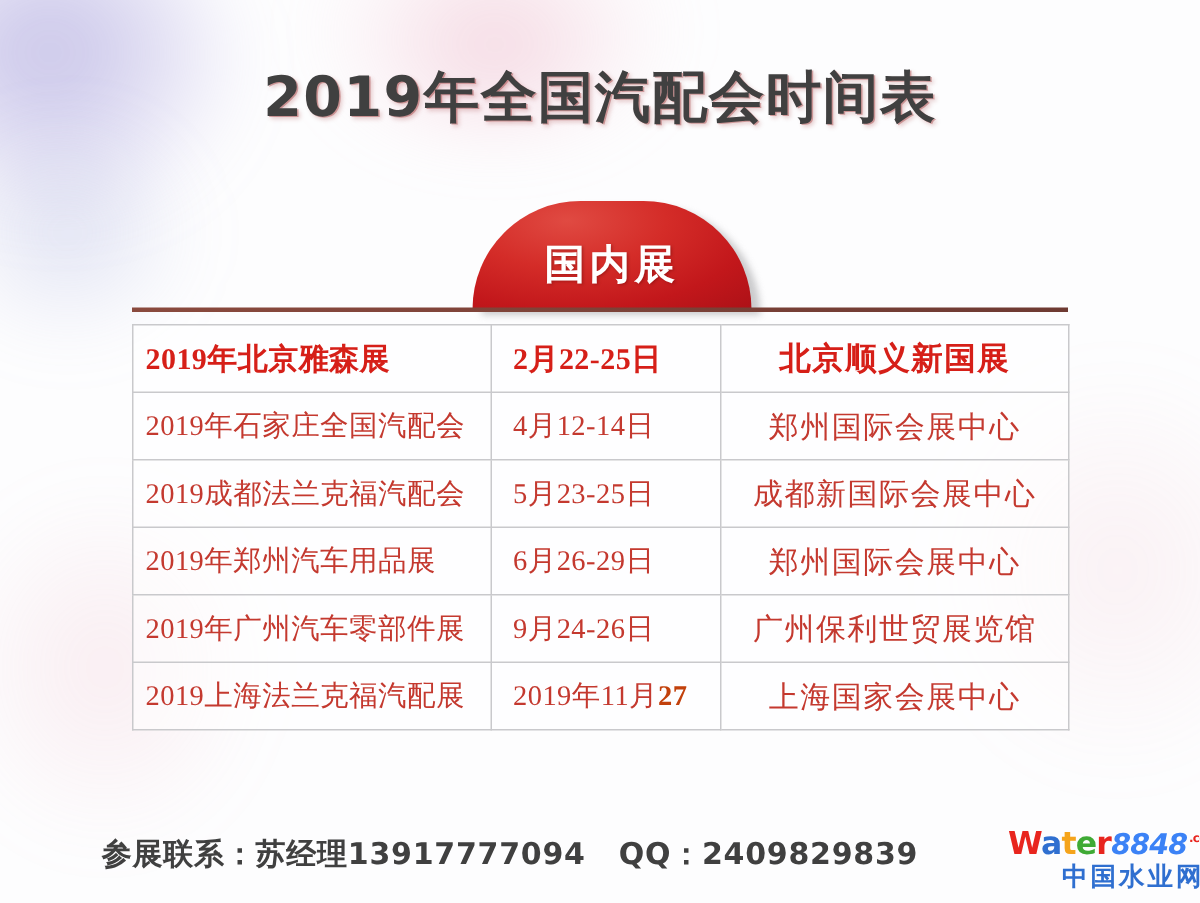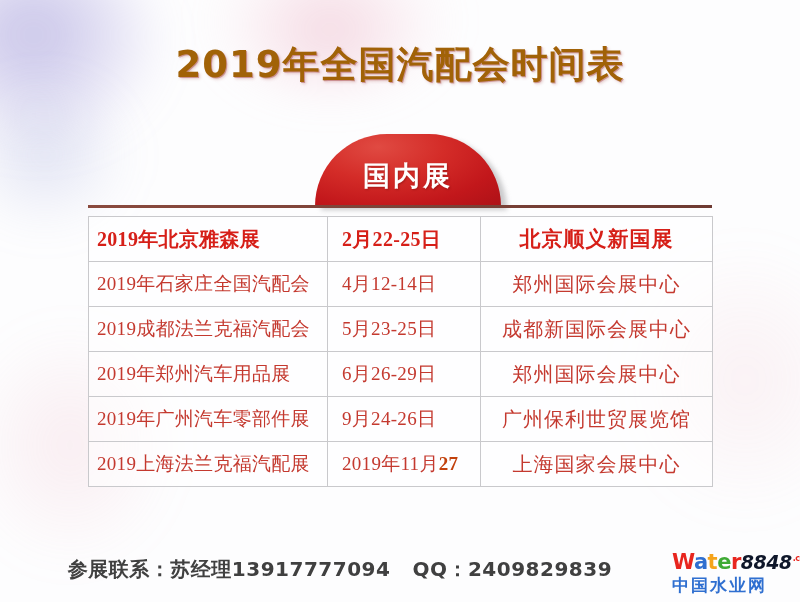--- a/index.html
+++ b/index.html
@@ -40,21 +40,21 @@
   }
 
   
   #title{
     position:absolute;left:0;right:0;top:40px;
     text-align:center;
     font-family:"DejaVu Sans","Liberation Sans",sans-serif;
     font-weight:bold;
     font-size:37px;
     letter-spacing:1px;
-    color:#a16207;
+    color:#404040;
     text-shadow:1px 1px 0 rgba(150,30,30,.35), 2px 2px 3px rgba(160,60,60,.25);
     white-space:nowrap;
   }
 
   
   #arch-wrap{
     position:absolute;left:310px;top:131px;width:200px;height:78px;
   }
   #arch-shadow{
     position:absolute;left:11px;top:7px;width:186px;height:72px;
@@ -147,29 +147,30 @@
     line-height:1;
   }
   #logo-word{
     font-size:21px;font-weight:bold;letter-spacing:-.5px;white-space:nowrap;
   }
   #logo-word .l1{color:#e8251e;}
   #logo-word .l2{color:#2f6fd0;}
   #logo-word .l3{color:#f5a41b;}
   #logo-word .l4{color:#3faa35;}
   #logo-word .l5{color:#e8251e;}
-  #logo-num{color:#0f172a;font-style:italic;font-weight:bold;font-size:19px;}
+  #logo-num{color:#3b82f6;font-style:italic;font-weight:bold;font-size:19px;}
   #logo-dotcom{color:#e8251e;font-size:8px;font-weight:bold;vertical-align:super;margin-left:1px;}
   #logo-cn{
     margin-top:4px;
     color:#2f6fd0;
     font-size:17px;
     font-weight:bold;
     letter-spacing:2px;
     white-space:nowrap;
+    margin-left:36px;
   }
 </style>
 </head>
 <body>
 
 <div id="poster">
 
   <div class="wash wash-tl-blue"></div>
   <div class="wash wash-tl-blue2"></div>
   <div class="wash wash-top-pink"></div>

